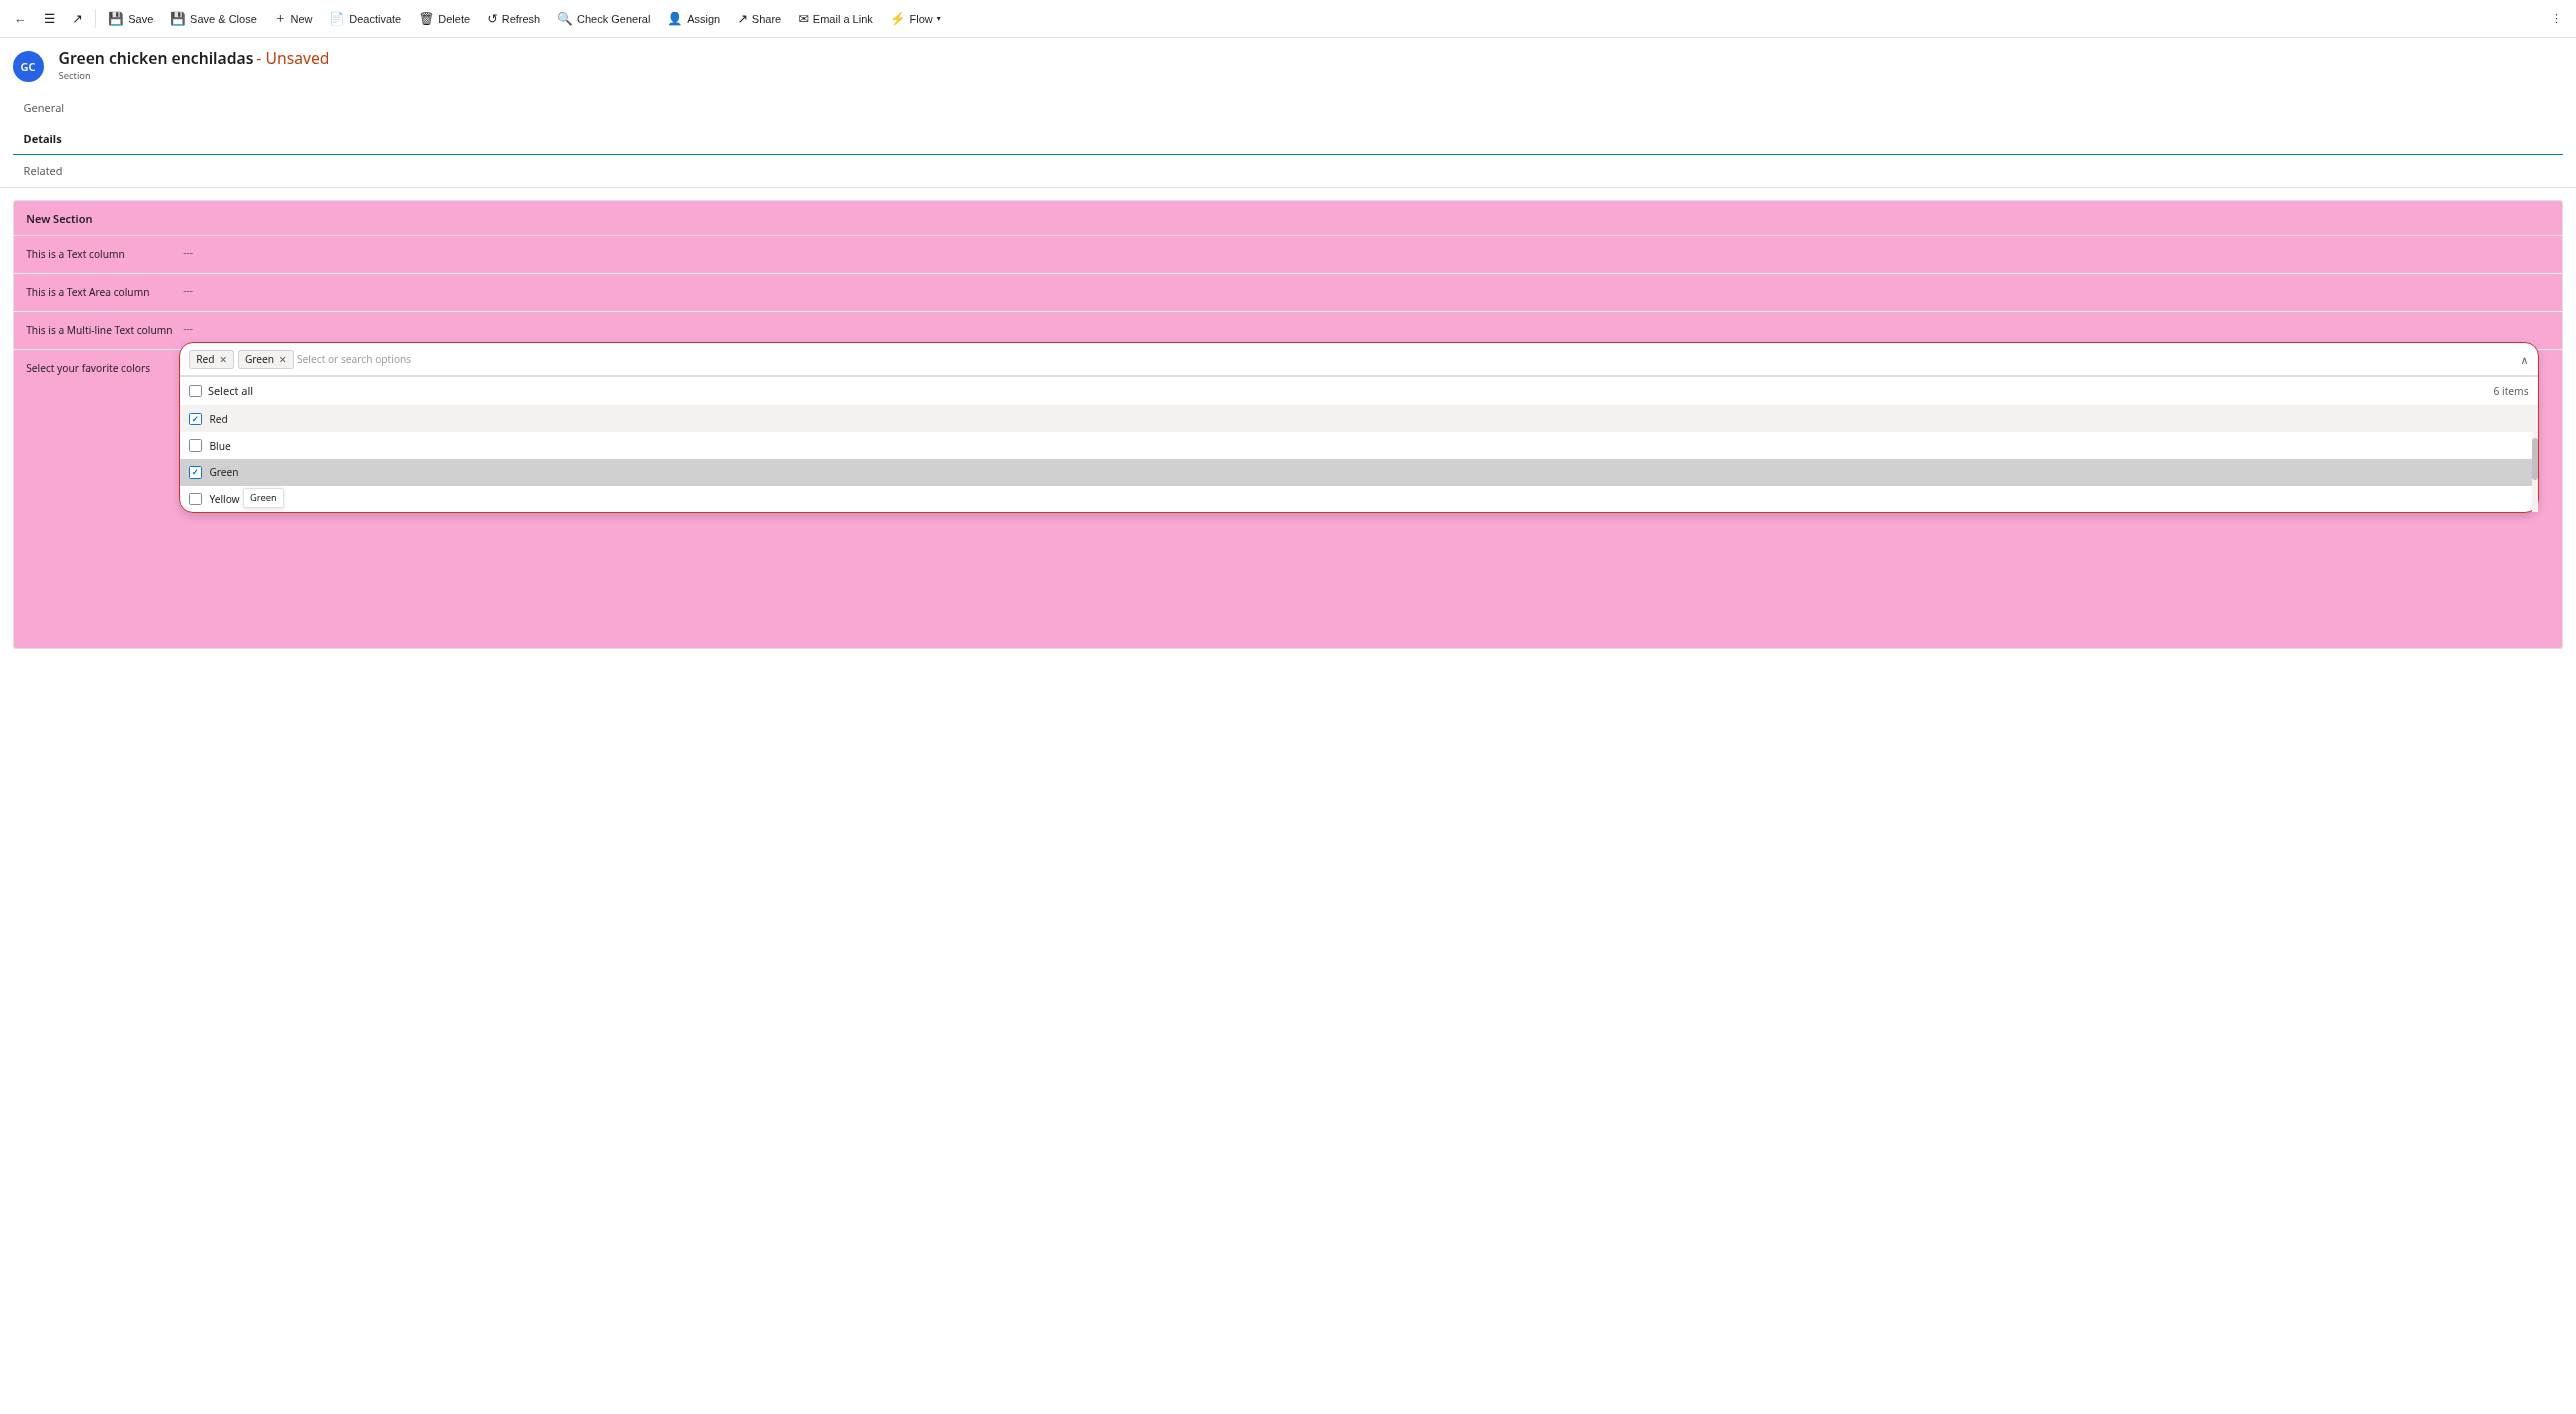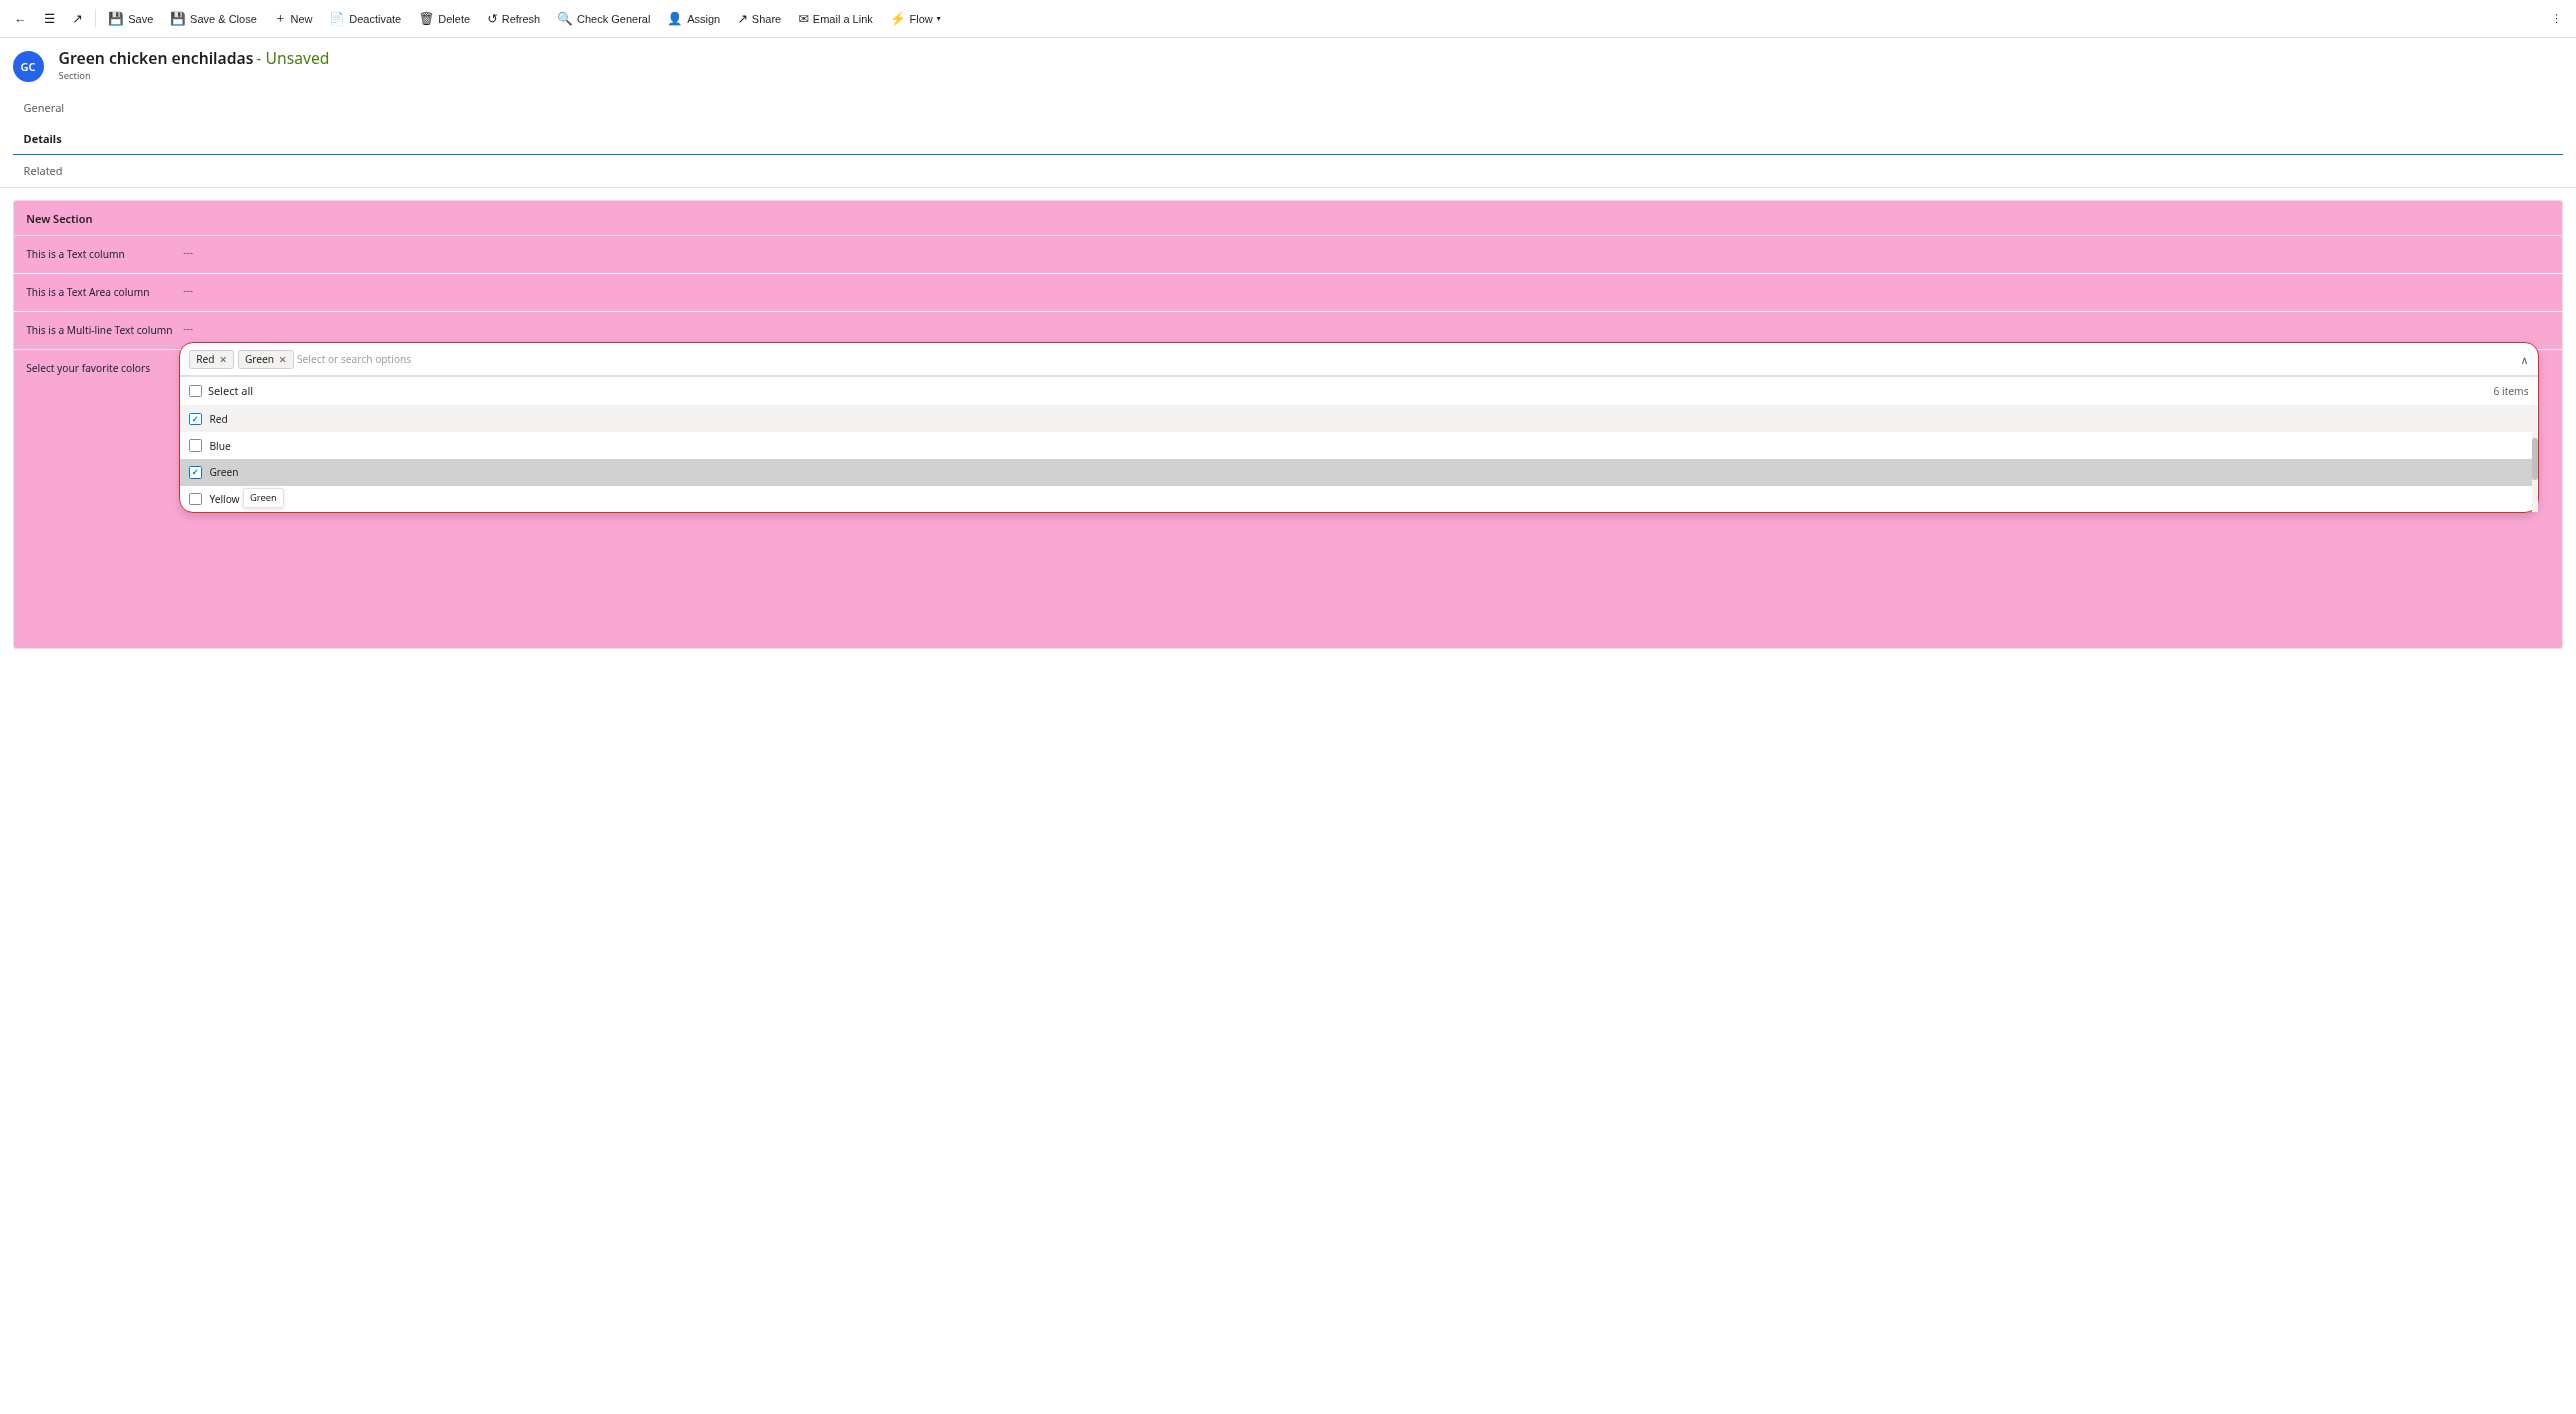--- a/index.html
+++ b/index.html
@@ -42,21 +42,21 @@
     .avatar {
       width: 31px; height: 31px;
       border-radius: 50%;
       background: #2563eb;
       color: #fff;
       display: flex; align-items: center; justify-content: center;
       font-size: 11px; font-weight: 600;
       flex-shrink: 0;
     }
     .header-text .title { font-size: 15.7px; font-weight: 600; }
-    .header-text .unsaved { font-size: 15.7px; font-weight: 400; color: #4d7c0f; margin-top: 45px; }
+    .header-text .unsaved { font-size: 15.7px; font-weight: 400; color: #c2410c; margin-top: 45px; }
     .header-text .subtitle { font-size: 9.4px; color: #605e5c; }
 
     
     .tabs {
       display: flex;
       border-bottom: 0.8px solid #e0e0e0;
       padding: 0 12.6px;
       flex-direction: column;
     }
     .tab {

